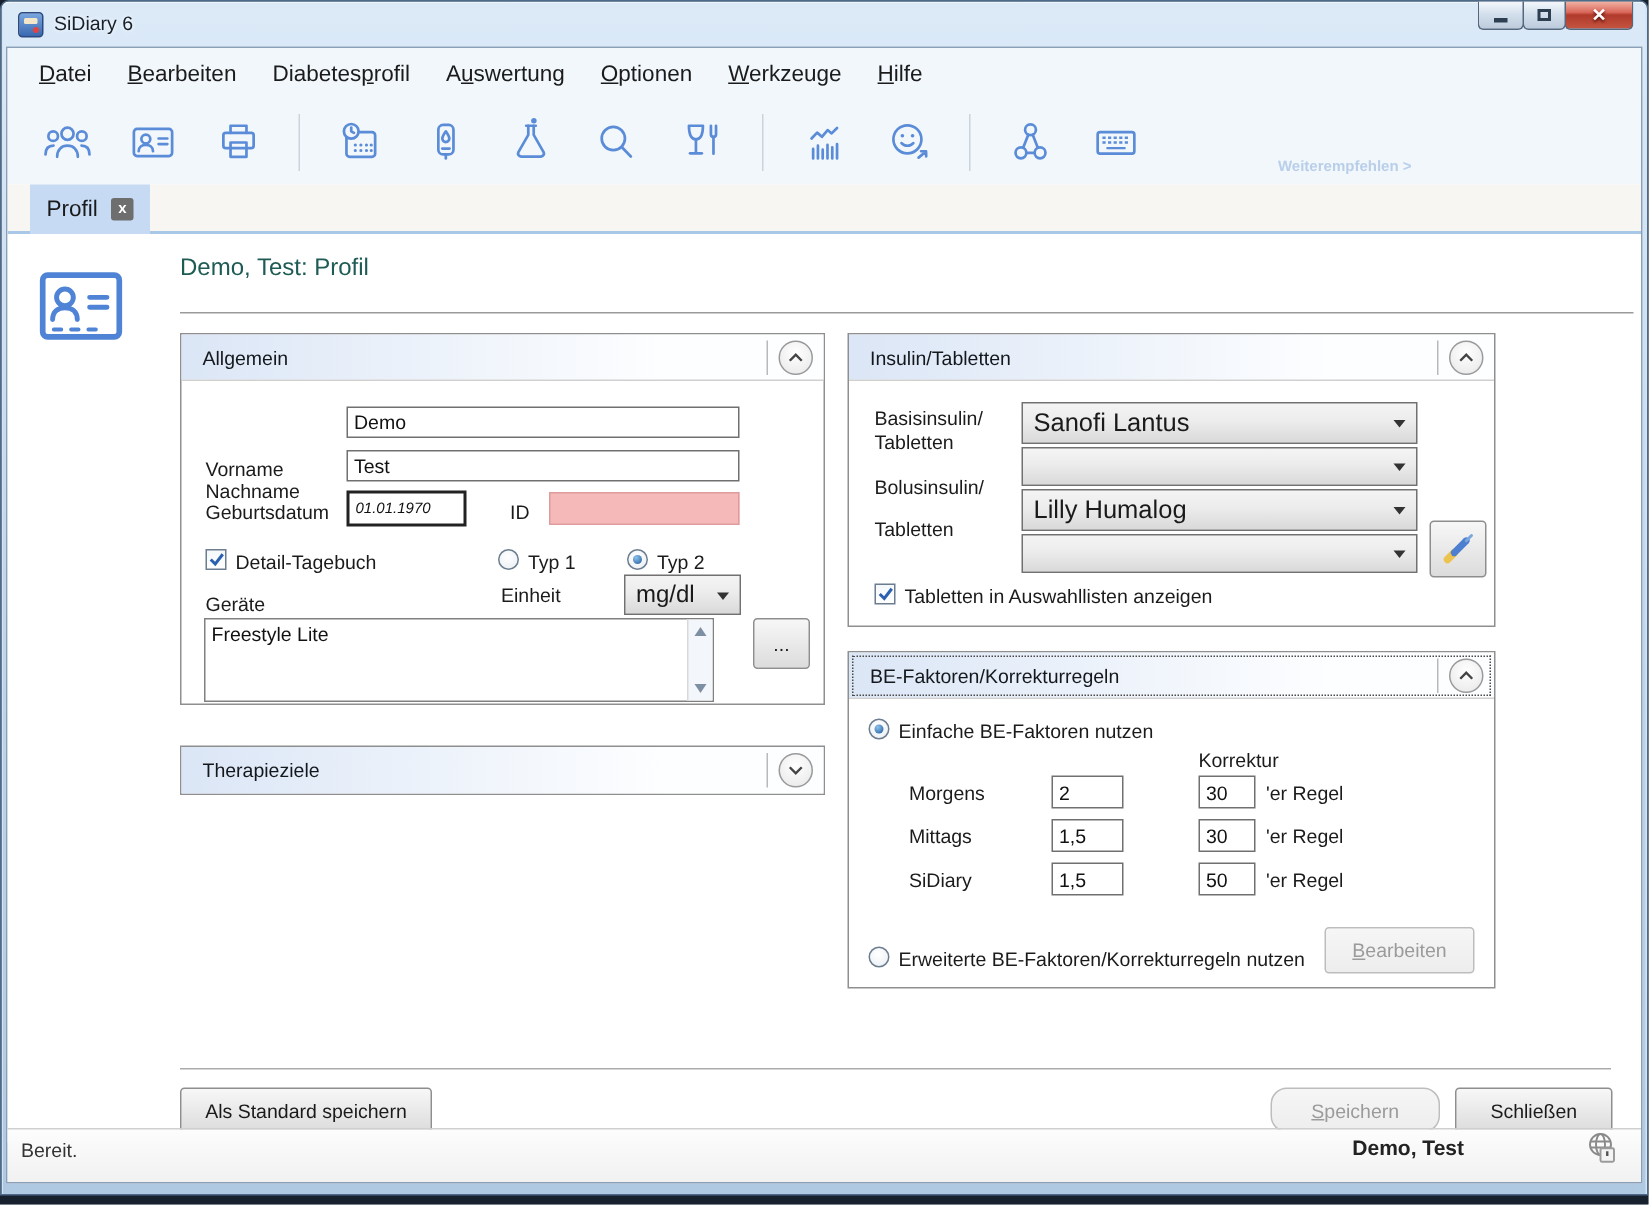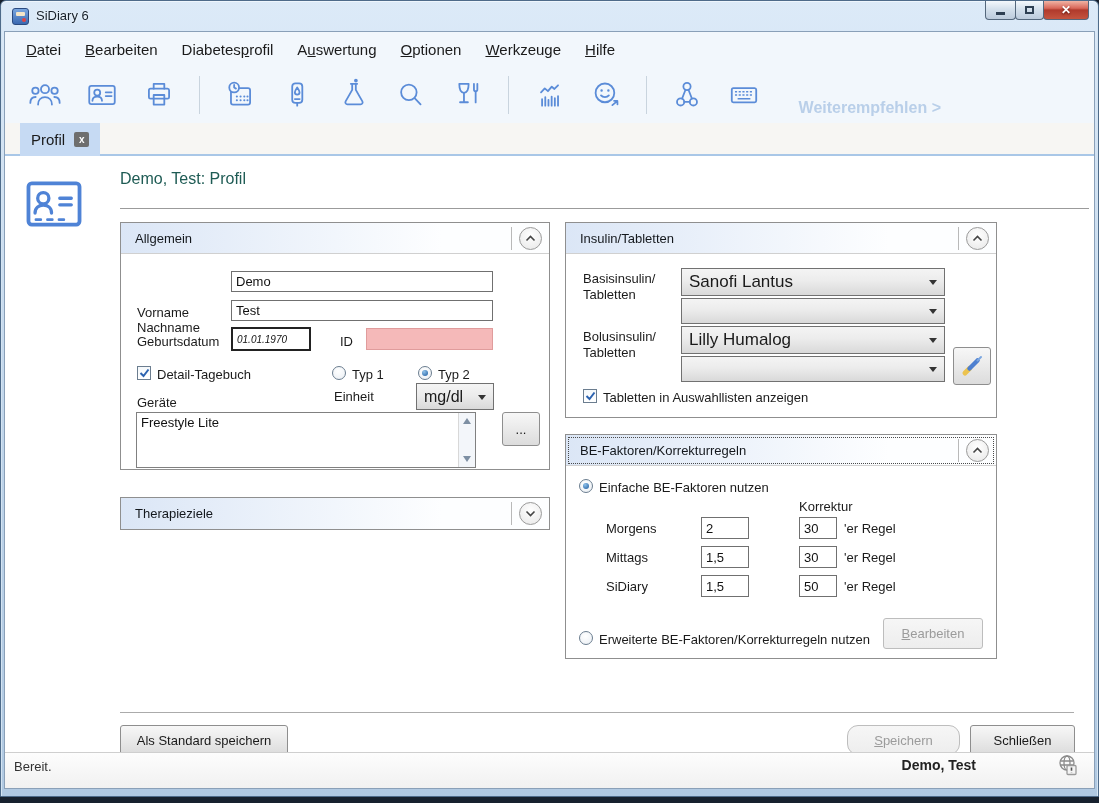--- a/index.html
+++ b/index.html
@@ -34,21 +34,21 @@
 
   .menubar { position:absolute; top:0; left:0; right:0; height:34px; background:#f2f7fc;
     display:flex; align-items:center; padding-left:21px; gap:24px; }
   .menu-item { font-size:15px; color:#1b1b1b; cursor:default; }
   .menu-item u { text-decoration:underline; }
 
   .toolbar { position:absolute; top:34px; left:0; right:0; height:57px; background:#f2f7fc;
     display:flex; align-items:center; padding-left:22px; gap:21px; }
   .tbicon { width:36px; height:36px; display:flex; align-items:center; justify-content:center; }
   .tbsep { width:1px; height:38px; background:#c9d4de; margin:0 1px; }
-  .promo { position:absolute; right:153px; bottom:6px; font-size:16px; font-weight:bold; color:#b9cfe9; }
+  .promo { position:absolute; right:153px; bottom:6px; font-size:10px; font-weight:bold; color:#b9cfe9; }
 
   .tabstrip { position:absolute; top:91px; left:0; right:0; height:33px; background:#f7f6f3;
     border-bottom:2px solid #a9c7e7; }
   .tab { position:absolute; left:15px; top:0; height:33px; background:#c6daf3; display:flex;
     align-items:center; padding:0 11px; gap:9px; }
   .tab-label { font-size:15px; color:#1a1a1a; }
   .tab-close { width:15px; height:15px; background:#6e6e6e; border-radius:2px; color:#fff;
     font-size:10px; font-weight:bold; display:flex; align-items:center; justify-content:center; line-height:1; }
 
   .contentarea { position:absolute; top:124px; left:0; right:0; bottom:26px; background:#fff; }
@@ -331,21 +331,21 @@
         <span class="lbl" style="left:17px; top:48px;">Basisinsulin/</span>
         <span class="lbl" style="left:17px; top:64px;">Tabletten</span>
         <div class="combo" style="left:115px; top:45px; width:264px; height:28px;">
           <span class="combo-text">Sanofi Lantus</span>
           <span class="arr"></span>
         </div>
         <div class="combo" style="left:115px; top:75px; width:264px; height:26px;">
           <span class="combo-text"></span>
           <span class="arr"></span>
         </div>
-        <span class="lbl" style="left:17px; top:106px;text-align:center;">Bolusinsulin/</span>
+        <span class="lbl" style="left:17px; top:94px;text-align:center;">Bolusinsulin/</span>
         <span class="lbl" style="left:17px; top:122px;">Tabletten</span>
         <div class="combo" style="left:115px; top:103px; width:264px; height:28px;">
           <span class="combo-text">Lilly Humalog</span>
           <span class="arr"></span>
         </div>
         <div class="combo" style="left:115px; top:133px; width:264px; height:26px;">
           <span class="combo-text"></span>
           <span class="arr"></span>
         </div>
         <div class="btn" style="left:387px; top:124px; width:38px; height:38px;">

